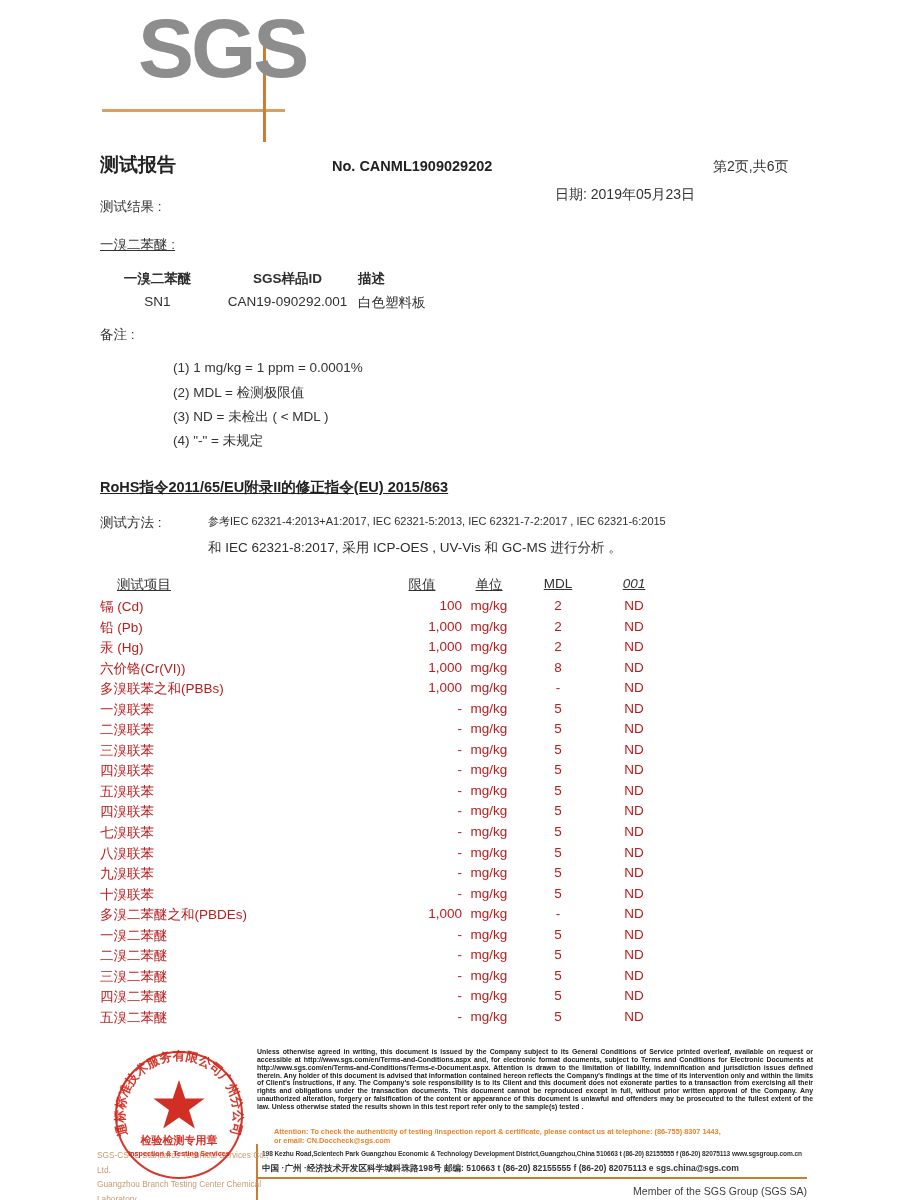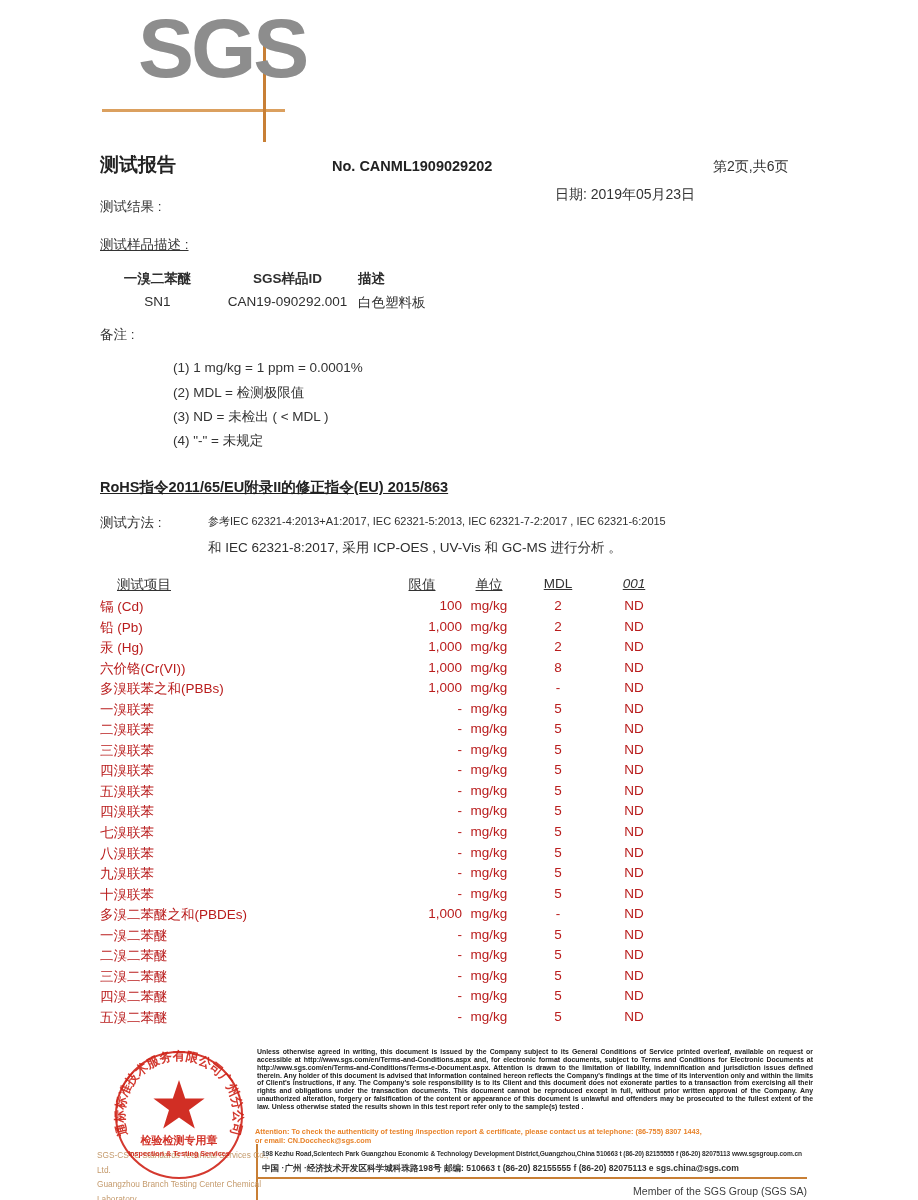--- a/index.html
+++ b/index.html
@@ -59,21 +59,21 @@
   .c-mdl{left:428px;width:60px;text-align:center;}
   .c-val{left:504px;width:60px;text-align:center;}
   
   .stamp-company{position:absolute;left:97px;top:1148px;width:175px;font-size:8.3px;line-height:1.75;color:#c49a6c;z-index:1;}
   .stamp{position:absolute;left:112px;top:1048px;width:134px;height:134px;z-index:2;}
   .disclaimer{
     position:absolute;left:257px;top:1048px;width:556px;font-size:6.9px;line-height:7.85px;
     color:#222;text-align:justify;font-weight:bold;letter-spacing:0;
   }
   .attention{
-    position:absolute;left:255px;top:1128px;width:556px;font-size:7.3px;line-height:8.6px;
+    position:absolute;left:274px;top:1128px;width:556px;font-size:7.3px;line-height:8.6px;
     color:#e8832a;font-weight:bold;
   }
   .addr1{position:absolute;left:262px;top:1150px;width:556px;font-size:6.6px;color:#333;font-weight:bold;letter-spacing:-0.1px;}
   .addr2{position:absolute;left:262px;top:1163px;width:556px;font-size:8.6px;color:#333;font-weight:bold;}
   .foot-hline{position:absolute;left:257px;top:1177px;width:550px;height:2px;background:#c87f35;}
   .foot-vline{position:absolute;left:256px;top:1144px;width:2px;height:56px;background:#c87f35;}
   .member{position:absolute;left:507px;top:1185px;width:300px;text-align:right;font-size:10.5px;color:#3c3c3c;}
 </style>
 </head>
 <body>
@@ -85,21 +85,21 @@
     <div class="logo-vline"></div>
     <div class="logo-text">SGS</div>
   </div>
 
   <div class="doc-title">测试报告</div>
   <div class="report-no">No. CANML1909029202</div>
   <div class="date-line">日期: 2019年05月23日</div>
   <div class="page-info">第2页,共6页</div>
 
   <div class="lbl" style="left:100px;top:198px;">测试结果 :</div>
-  <div class="lbl underlined" style="left:100px;top:236px;">测试样品描述 :</div>
+  <div class="lbl underlined" style="left:100px;top:236px;">一溴二苯醚 :</div>
 
   <div class="sample-table">
     <div class="sample-hdr">
       <span class="s-c1">一溴二苯醚</span>
       <span class="s-c2">SGS样品ID</span>
       <span class="s-c3">描述</span>
     </div>
     <div class="sample-row">
       <span class="s-c1">SN1</span>
       <span class="s-c2">CAN19-090292.001</span>

